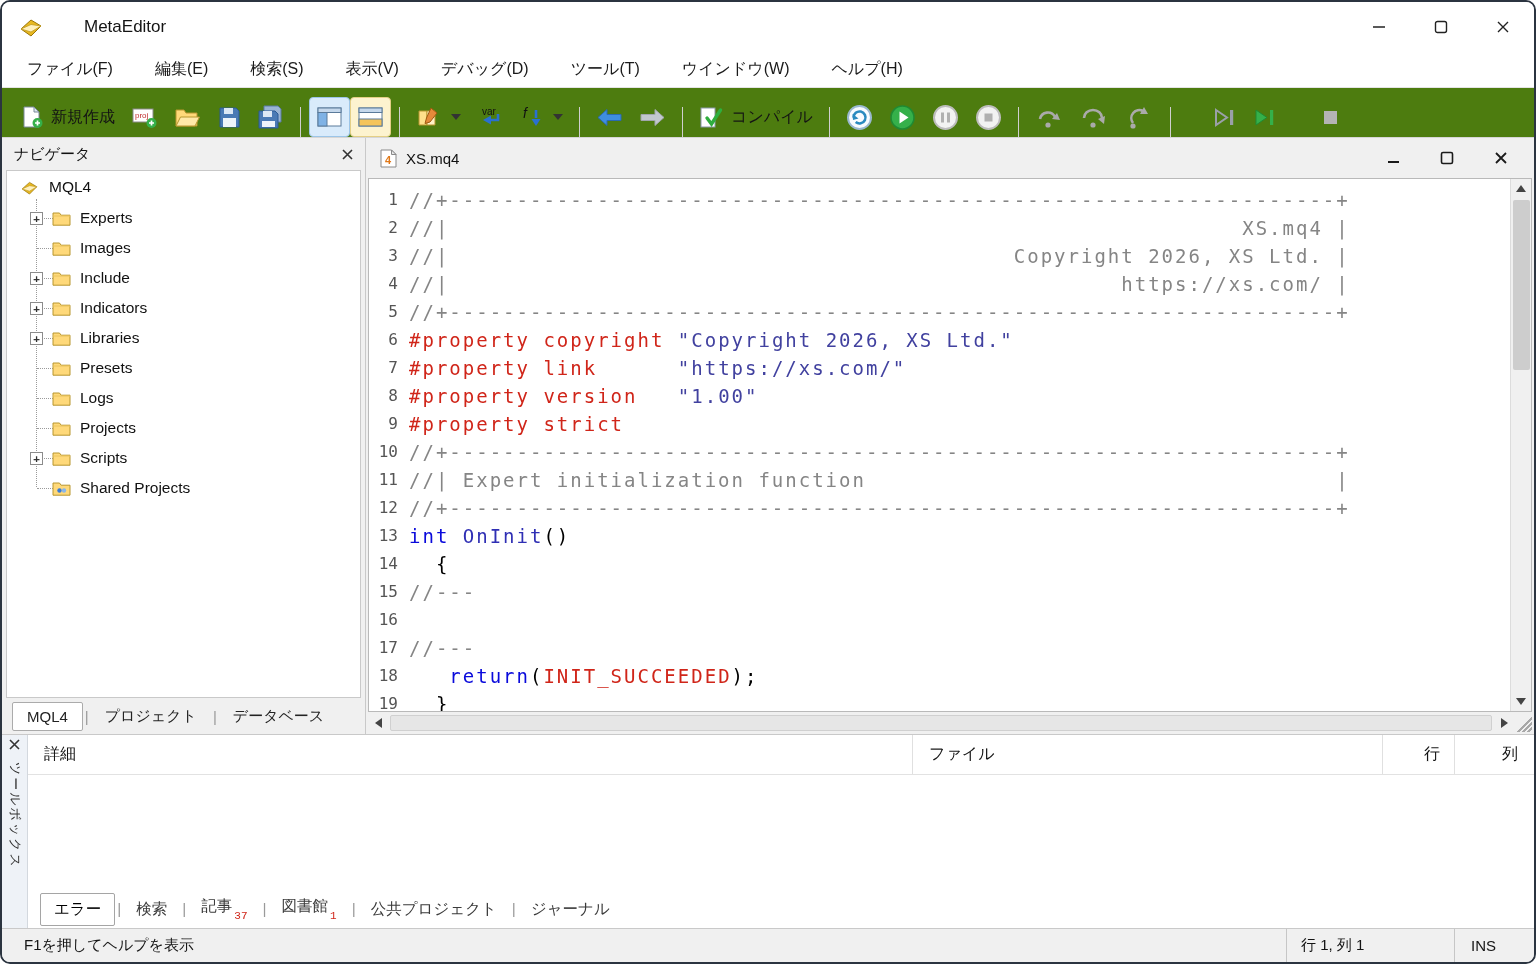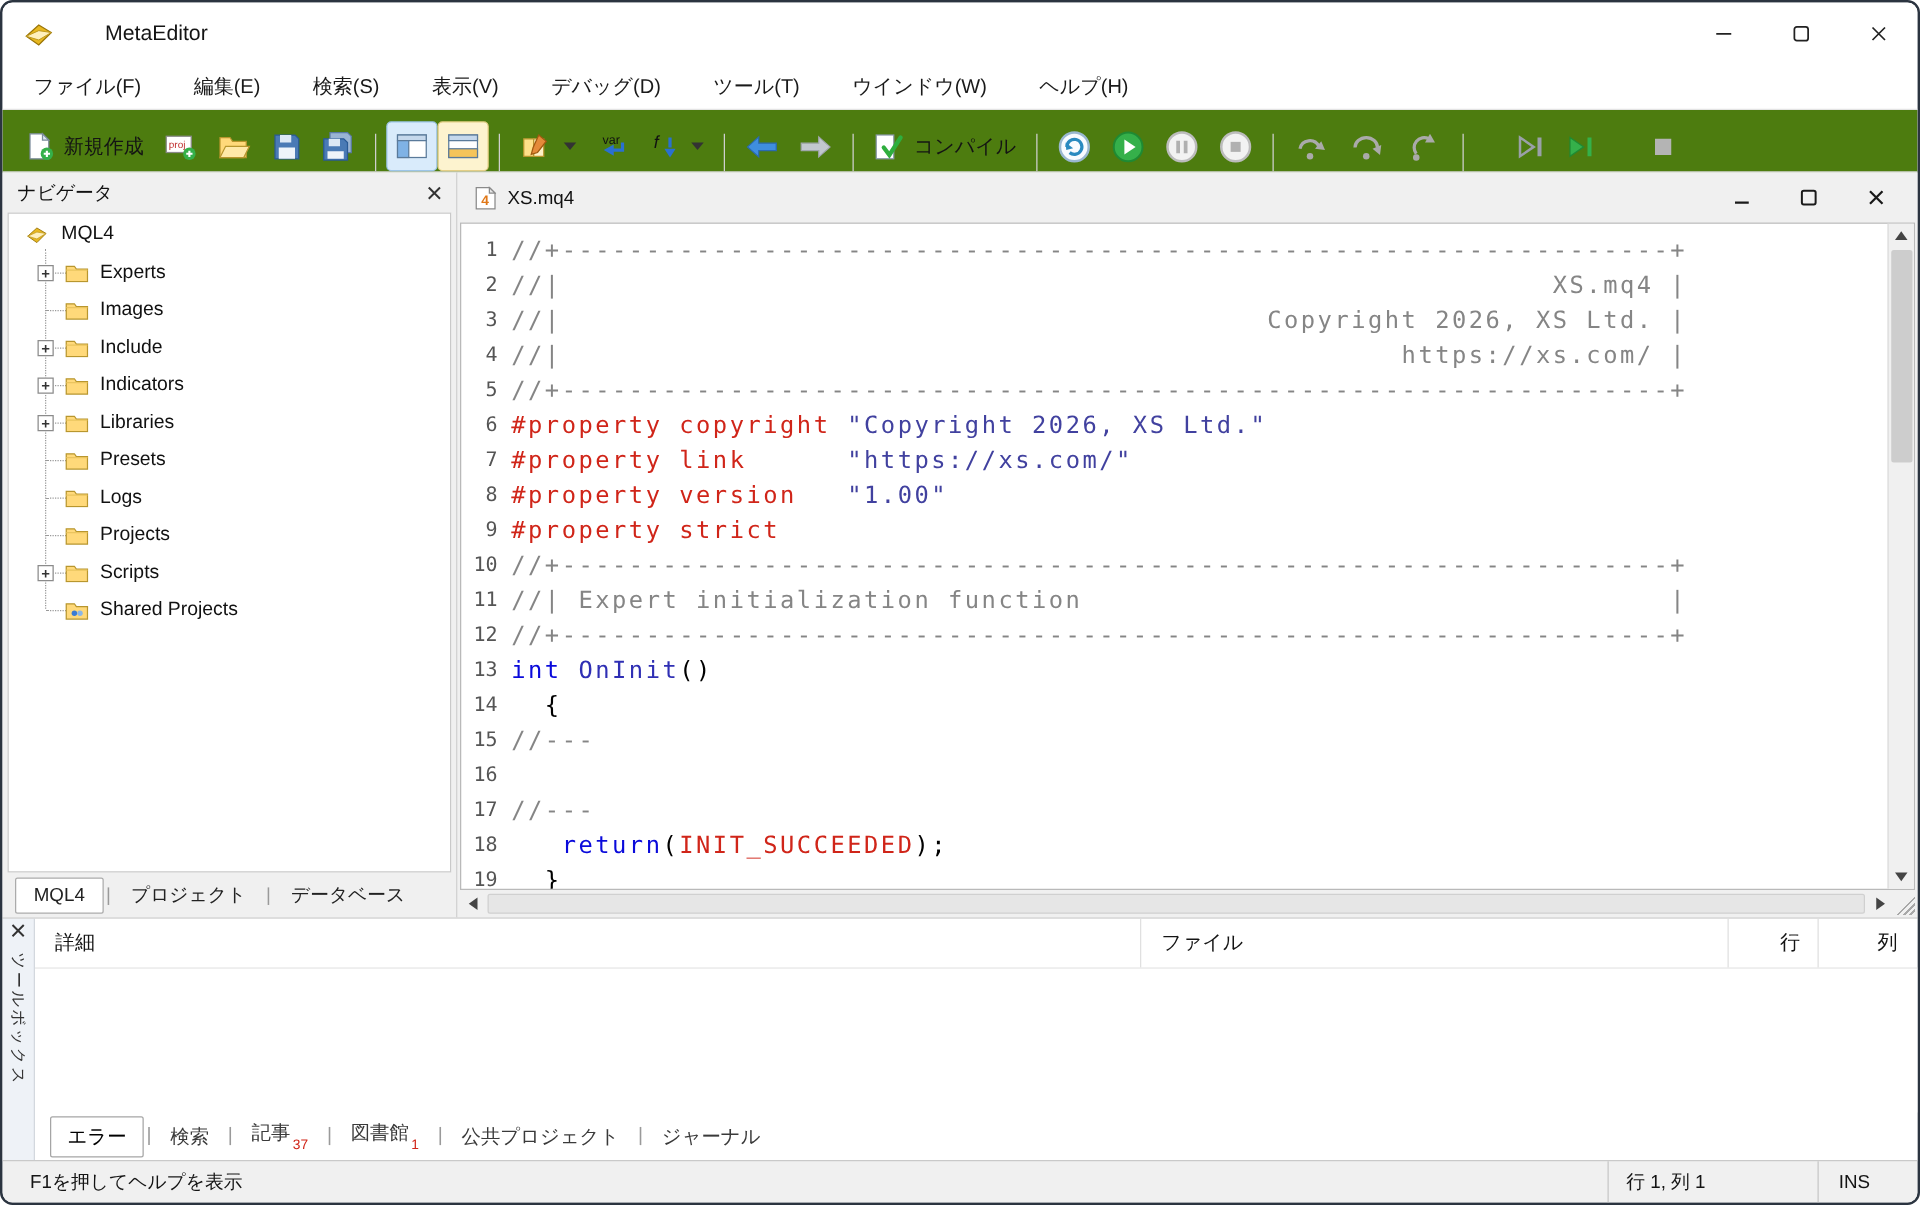--- a/index.html
+++ b/index.html
@@ -100,21 +100,21 @@
                font-size:16px; color:#141414; }
   .tb-col { height:100%; display:flex; align-items:center; }
   .c-details { flex:1; padding-left:16px; }
   .c-file { width:470px; flex:none; padding-left:16px; border-left:1px solid #e0e0e0; }
   .c-line { width:72px; flex:none; justify-content:flex-end; padding-right:14px; border-left:1px solid #e0e0e0; }
   .c-col { width:80px; flex:none; justify-content:flex-end; padding-right:16px; border-left:1px solid #e0e0e0; }
   .tb-body { flex:1; background:#fff; }
   .tb-tabs { height:38px; flex:none; display:flex; align-items:center; padding:0 12px; font-size:15.5px; color:#3a3a3a; }
   .tbx-tab { padding:5px 13px; display:flex; align-items:flex-start; }
   .tbx-tab.active { background:#fff; border:1px solid #a5a5a5; border-radius:2px; color:#000; }
-  .tab-badge { font-size:11px; color:#d02519; margin-left:2px; margin-top:14px; }
+  .tab-badge { font-size:11px; color:#d02519; margin-left:2px; margin-top:14px;font-family:Liberation Mono, monospace; }
 
   
   .statusbar { height:34px; flex:none; display:flex; align-items:center; border-top:1px solid #c9c9c9;
                background:#f0f0f0; font-size:15px; color:#141414; }
   .sb-left { flex:1; padding-left:22px; }
   .sb-pos { width:168px; flex:none; border-left:1px solid #c6c6c6; padding-left:14px; height:100%;
             display:flex; align-items:center; }
   .sb-ins { width:80px; flex:none; border-left:1px solid #c6c6c6; padding-left:16px; height:100%;
             display:flex; align-items:center; }
 </style>

